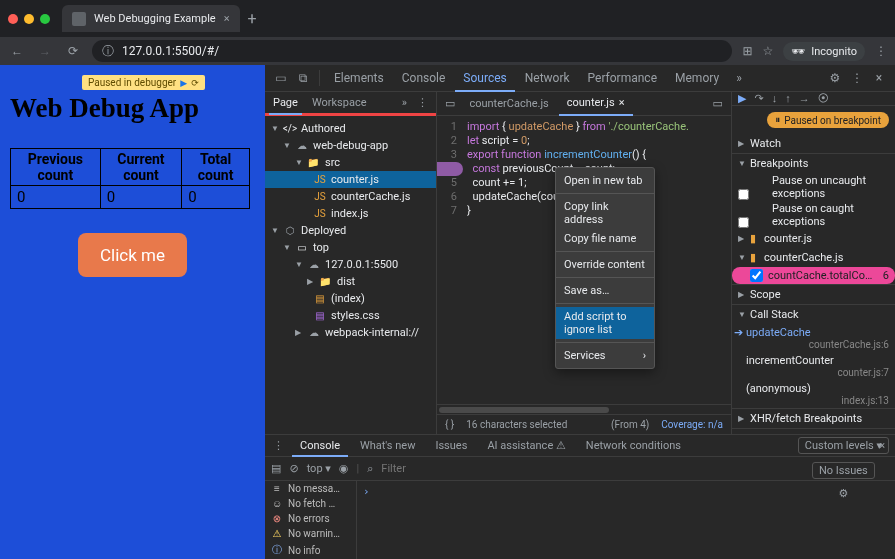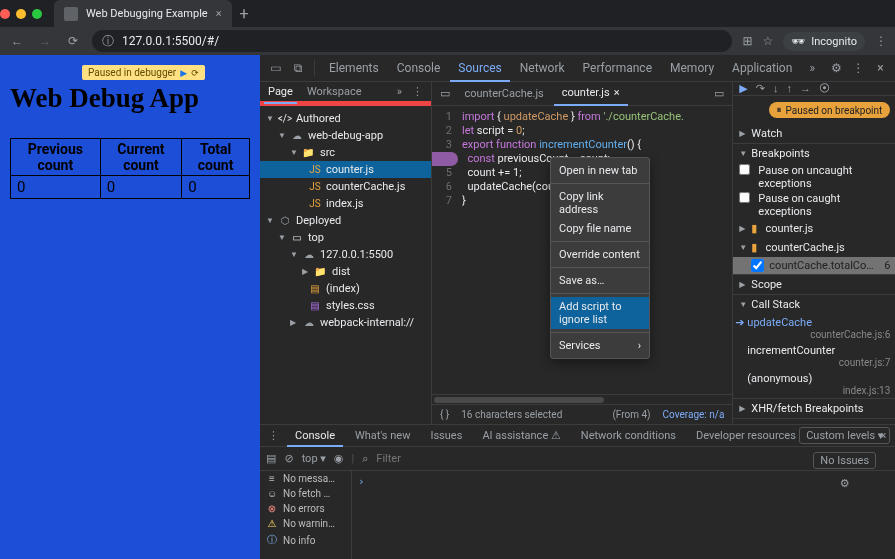--- a/index.html
+++ b/index.html
@@ -1,19 +1,19 @@
 <!DOCTYPE html>
 <html><head>
 <meta charset="utf-8">
 <style>
 * { margin: 0; padding: 0; box-sizing: border-box; font-family: -apple-system, "Segoe UI", Roboto, sans-serif; }
 body { width: 895px; height: 559px; background: #2b2b2b; color: #e8eaed; font-size: 12px; overflow: hidden; }
 
 
-.tabstrip { height: 27px; background: #202124; display: flex; align-items: center; padding-left: 0; }
+.tabstrip { height: 37px; background: #202124; display: flex; align-items: center; padding-left: 8px; }
 .traffic { display: flex; gap: 6px; margin-right: 12px; }
 .dot { width: 10px; height: 10px; border-radius: 50%; }
 .tab { display: flex; align-items: center; gap: 8px; background: #35363a; height: 27px; padding: 0 10px; border-radius: 6px 6px 0 0; font-size: 11px; color: #e8eaed; }
 .tab .favicon { width: 14px; height: 14px; background: #5f6368; border-radius: 2px; }
 .tab-close { color: #9aa0a6; cursor: pointer; }
 .newtab { margin-left: 8px; color: #9aa0a6; font-size: 16px; }
 
 
 .addr { height: 28px; background: #35363a; display: flex; align-items: center; padding: 0 8px; gap: 10px; }
 .addr .navbtn { width: 18px; height: 18px; display: flex; align-items: center; justify-content: center; color: #9aa0a6; cursor: pointer; }
@@ -43,21 +43,21 @@
 .dt-top .ic { width: 20px; height: 20px; display: flex; align-items: center; justify-content: center; color: #9aa0a6; cursor: pointer; }
 .dt-top .sep { width: 1px; height: 16px; background: #3c3c3c; margin: 0 4px; }
 .dt-tab { padding: 0 8px; height: 27px; line-height: 27px; color: #9aa0a6; cursor: pointer; font-size: 12px; }
 .dt-tab.active { color: #7cacf8; border-bottom: 2px solid #7cacf8; }
 .dt-top .spacer { flex: 1; }
 
 
 .sources { flex: 1; display: flex; min-height: 0; }
 
 .nav { width: 172px; border-right: 1px solid #3c3c3c; display: flex; flex-direction: column; }
-.nav-tabs { height: 24px; display: flex; align-items: center; border-bottom: 5px solid #ef4444; padding: 0 4px; gap: 6px; font-size: 11px; }
+.nav-tabs { height: 24px; display: flex; align-items: center; border-bottom: 3px solid #ef4444; padding: 0 4px; gap: 6px; font-size: 11px; }
 .nav-tabs .nt { color: #9aa0a6; padding: 0 4px; height: 24px; line-height: 24px; cursor: pointer; }
 .nav-tabs .nt.active { color: #e8eaed; border-bottom: 2px solid #7cacf8; }
 .tree { flex: 1; overflow: auto; padding: 4px 0; font-size: 11px; }
 .tree .row { display: flex; align-items: center; height: 17px; padding-left: 6px; gap: 4px; color: #e8eaed; cursor: pointer; white-space: nowrap; }
 .tree .row.sel { background: #0e639c; }
 .tree .caret { width: 8px; color: #9aa0a6; font-size: 8px; }
 .tree .fico { width: 14px; height: 12px; display: inline-flex; align-items: center; justify-content: center; font-size: 10px; }
 .fico.folder { color: #9aa0a6; }
 .fico.js { color: #e8a33d; }
 .fico.css { color: #af6ee8; }
@@ -91,24 +91,24 @@
 .ctx .ci.hl { background: #0e639c; }
 .ctx hr { border: none; border-top: 1px solid #555; margin: 3px 0; }
 
 .side { width: 164px; border-left: 1px solid #3c3c3c; display: flex; flex-direction: column; font-size: 11px; overflow: hidden; }
 .dbgbar { height: 24px; border-bottom: 1px solid #3c3c3c; display: flex; align-items: center; padding: 0 6px; gap: 8px; }
 .dbgbar .ic { color: #9aa0a6; cursor: pointer; font-size: 11px; }
 .paused-pill { background: #e8a23c; color: #202124; font-size: 10px; padding: 2px 8px; border-radius: 10px; margin: 6px; display: inline-flex; align-items: center; gap: 4px; }
 .pane { border-bottom: 1px solid #3c3c3c; }
 .pane-h { display: flex; align-items: center; gap: 4px; padding: 3px 6px; color: #e8eaed; cursor: pointer; }
 .pane-h .caret { font-size: 8px; color: #9aa0a6; width: 8px; }
-.chk { display: flex; align-items: flex-start; gap: 8px; padding: 1px 6px; }
+.chk { display: flex; align-items: flex-end; gap: 23px; padding: 1px 6px; }
 .chk input { width: 11px; height: 11px; accent-color: #7cacf8; }
 .bp-item { display: flex; align-items: center; gap: 5px; padding: 2px 6px 2px 18px; }
-.bp-item.hl { background: #737373; color: #202124; }
+.bp-item.hl { background: #ec4899; color: #202124; border-radius: 8px; }
 .bp-item .ln { margin-left: auto; }
 .stack-item { padding: 2px 6px 2px 14px; display: flex; flex-direction: column; }
 .stack-item .loc { color: #888; font-size: 10px; text-align: right; }
 .stack-item.cur::before { content: "➔"; color: #7cacf8; position: absolute; margin-left: -12px; }
 .fileico { color: #e8a33d; margin-right: 4px; }
 
 
 .drawer { height: 135px; border-top: 1px solid #3c3c3c; display: flex; flex-direction: column; }
 .dr-tabs { height: 22px; display: flex; align-items: center; padding: 0 4px; gap: 4px; font-size: 11px; border-bottom: 1px solid #3c3c3c; }
 .dr-tab { padding: 0 8px; color: #9aa0a6; height: 22px; line-height: 22px; cursor: pointer; }
@@ -177,34 +177,34 @@
         <th>Current count</th>
         <th>Total count</th>
       </tr>
       <tr>
         <td>0</td>
         <td>0</td>
         <td>0</td>
       </tr>
     </tbody>
       </table>
+    <button class="clickme">Click me</button>
   </div>
 
   <div class="dt">
     <div class="dt-top">
       <span class="ic">▭</span>
       <span class="ic">⧉</span>
       <span class="sep"></span>
       <span class="dt-tab">Elements</span>
       <span class="dt-tab">Console</span>
       <span class="dt-tab active">Sources</span>
       <span class="dt-tab">Network</span>
       <span class="dt-tab">Performance</span>
       <span class="dt-tab">Memory</span>
-      <span class="dt-tab">Application</span>
       <span class="ic">»</span>
       <span class="spacer"></span>
       <span class="ic">⚙</span>
       <span class="ic">⋮</span>
       <span class="ic">×</span>
     </div>
 
     <div class="sources">
 
       <div class="nav">
@@ -432,21 +432,20 @@
     </div>
 
     <div class="drawer">
       <div class="dr-tabs">
         <span style="color:#9aa0a6;padding:0 4px">⋮</span>
         <span class="dr-tab active">Console</span>
         <span class="dr-tab">What's new</span>
         <span class="dr-tab">Issues</span>
         <span class="dr-tab"><span>AI assistance</span> ⚠</span>
         <span class="dr-tab">Network conditions</span>
-        <span class="dr-tab">Developer resources</span>
         <span class="dx">×</span>
       </div>
       <div class="dr-bar">
         <span class="ic">▤</span>
         <span class="ic">⊘</span>
         <span class="ic"><span>top</span> ▾</span>
         <span class="ic">◉</span>
         <span style="color:#555">|</span>
         <span class="ic">⌕</span>
         <input placeholder="Filter" style="">

